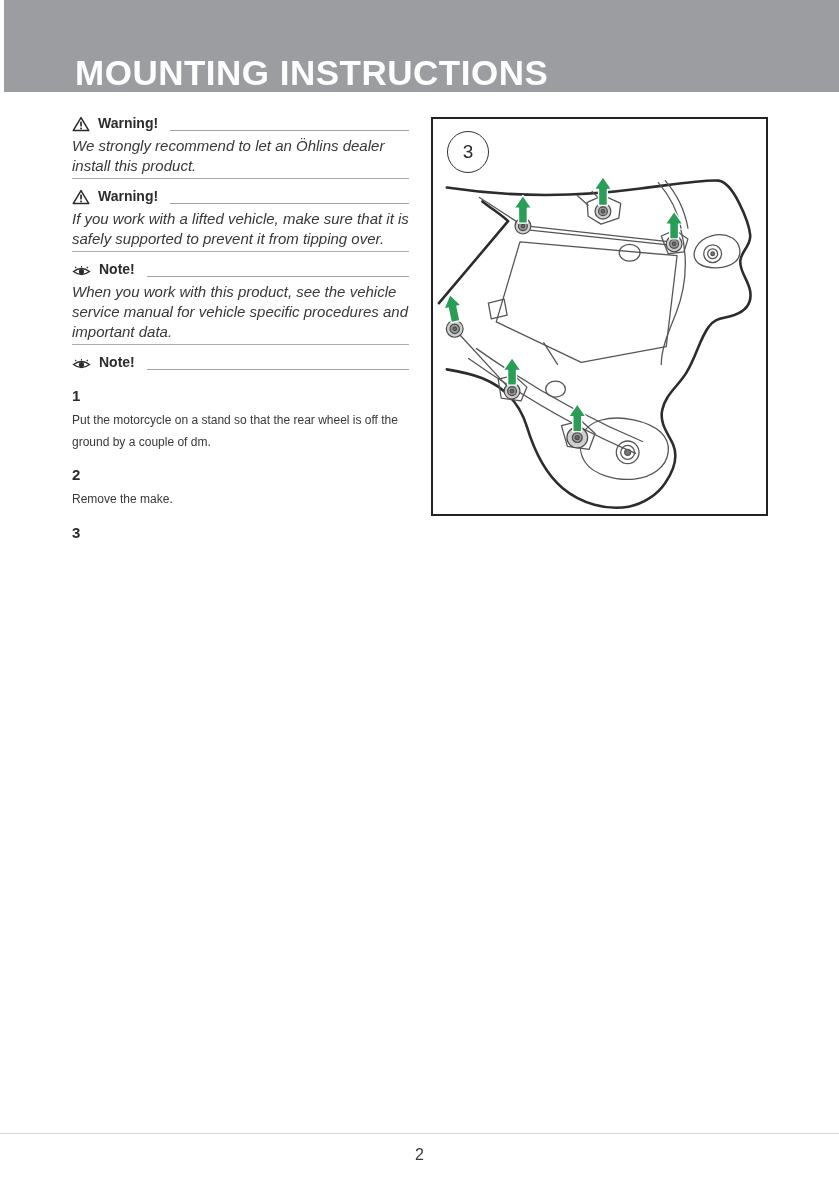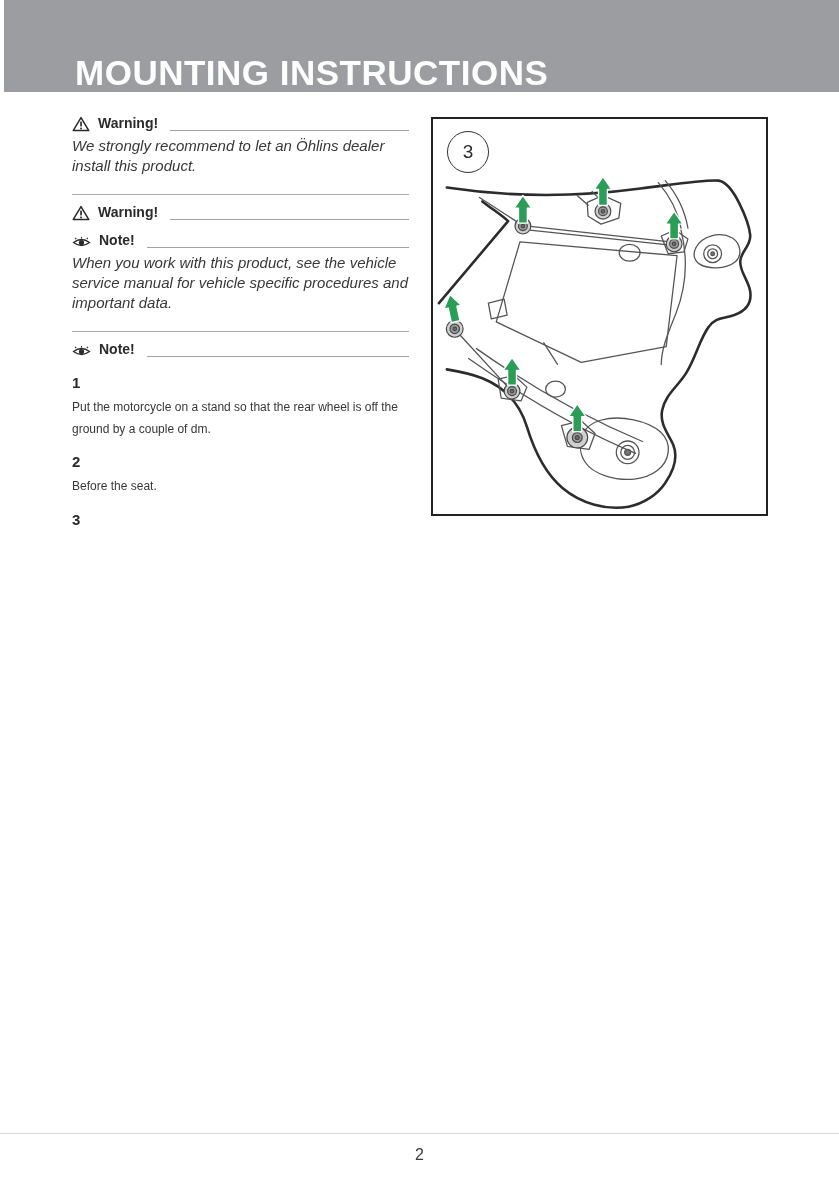--- a/index.html
+++ b/index.html
@@ -21,21 +21,21 @@
   .col-left{position:absolute;left:72px;top:113px;width:337px;}
   .notice{margin-bottom:7px;}
   .notice-head{
     display:flex;align-items:flex-end;gap:8px;
     font-size:14px;font-weight:bold;color:#2b2b2b;line-height:21px;
   }
   .notice-head .icon{flex:0 0 auto;display:block;margin-bottom:2px;}
   .head-rule{flex:1 1 auto;border-bottom:1.5px solid #a2a2a2;margin-bottom:3px;margin-left:4px;}
   .notice-body{
     margin:2px 0 0 0;font-style:italic;font-size:15px;line-height:20px;color:#383838;
-    border-bottom:1.5px solid #ababab;padding-bottom:18px;
+    border-bottom:1.5px solid #ababab;padding-bottom:2px;
   }
   .step{margin-bottom:13px;}
   .steps{margin-top:14px;}
   .step-num{font-size:15px;font-weight:bold;color:#2b2b2b;line-height:18px;margin-bottom:5px;}
   .step-text{font-size:12px;line-height:21.5px;color:#383838;}
   
   .figure-panel{
     position:absolute;left:431px;top:117px;width:337px;height:399px;
     border:2px solid #222;box-sizing:border-box;background:#fff;
   }
@@ -77,20 +77,21 @@
   <div class="notice">
     <div class="notice-head">
       <svg class="icon" width="18" height="16" viewBox="0 0 18 16">
         <path d="M9 1.6 L16.8 14.6 H1.2 Z" fill="none" stroke="#2b2b2b" stroke-width="1.5" stroke-linejoin="round"></path>
         <rect x="8.2" y="5.6" width="1.7" height="4.8" fill="#2b2b2b"></rect>
         <rect x="8.2" y="11.6" width="1.7" height="1.7" fill="#2b2b2b"></rect>
       </svg>
       <span>Warning!</span>
       <span class="head-rule"></span>
     </div>
+    <p class="notice-body">If you work with a lifted vehicle, make sure that it is safely supported to prevent it from tipping over.</p>
   </div>
 
   <div class="notice">
     <div class="notice-head">
       <svg class="icon" width="19" height="13" viewBox="0 0 19 13">
         <path d="M1.5 6.5 Q 9.5 0.5 17.5 6.5 Q 9.5 12.5 1.5 6.5 Z" fill="none" stroke="#2b2b2b" stroke-width="1.3"></path>
         <circle cx="9.5" cy="6.5" r="2.6" fill="#2b2b2b"></circle>
         <path d="M4.2 3.2 L3.2 1.9 M9.5 2.4 L9.5 0.9 M14.8 3.2 L15.8 1.9" stroke="#2b2b2b" stroke-width="1.1"></path>
       </svg>
       <span>Note!</span>
@@ -111,21 +112,21 @@
     </div>
   </div>
 
   <div class="steps">
     <div class="step">
       <div class="step-num">1</div>
       <div class="step-text">Put the motorcycle on a stand so that the rear wheel is off the ground by a couple of dm.</div>
     </div>
     <div class="step">
       <div class="step-num">2</div>
-      <div class="step-text">Before the seat.</div>
+      <div class="step-text">Remove the make.</div>
     </div>
     <div class="step">
       <div class="step-num">3</div>
     </div>
   </div>
 
 </div>
 
 <div class="figure-panel">
   <div class="figure-label">3</div>

